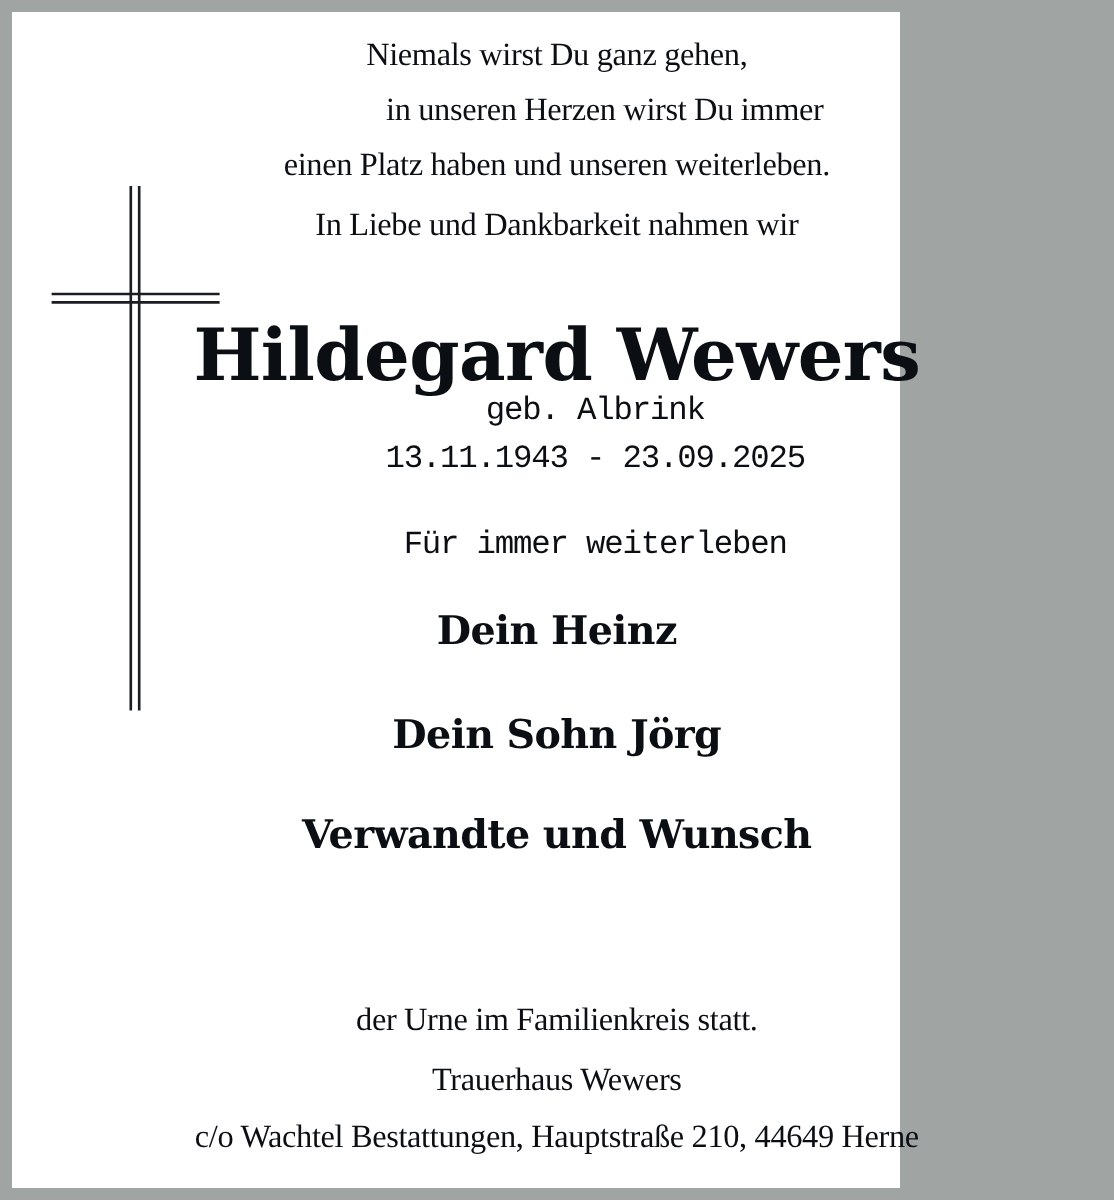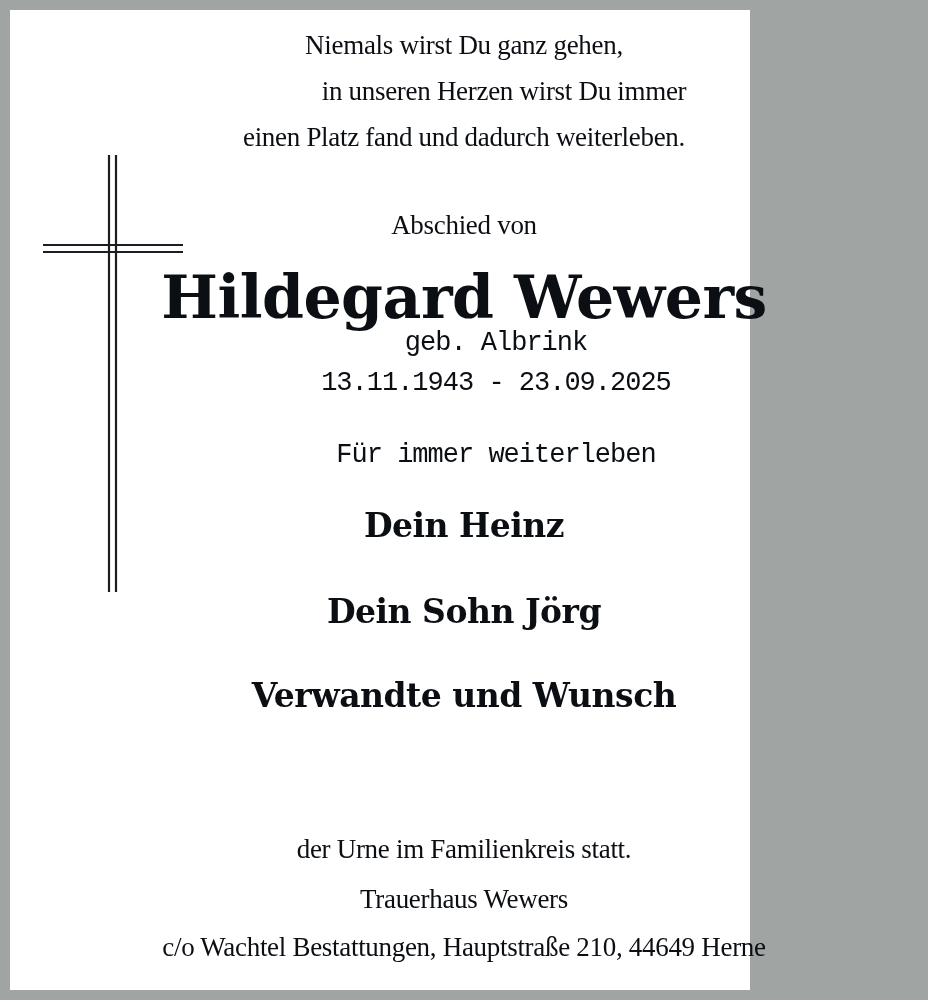--- a/index.html
+++ b/index.html
@@ -38,23 +38,23 @@
     <g stroke="#1a1e22" stroke-width="2.2">
       <line x1="99" y1="145" x2="99" y2="582"></line>
       <line x1="106" y1="145" x2="106" y2="582"></line>
       <line x1="33" y1="235" x2="173" y2="235"></line>
       <line x1="33" y1="242" x2="173" y2="242"></line>
     </g>
   </svg>
 
   <div class="line reg" style="top:20px;">Niemals wirst Du ganz gehen,</div>
   <div class="line reg" style="top:66px;padding-left:40px;">in unseren Herzen wirst Du immer</div>
-  <div class="line reg" style="top:112px;">einen Platz fand und dadurch weiterleben.</div>
+  <div class="line reg" style="top:112px;">einen Platz haben und unseren weiterleben.</div>
 
-  <div class="line reg" style="top:200px;">Abschied von</div>
+  <div class="line reg" style="top:162px;">In Liebe und Dankbarkeit nahmen wir</div>
 
   <div class="line name" style="top:252px;">Hildegard Wewers</div>
   <div class="line reg2" style="top:318px;">geb. Albrink</div>
   <div class="line reg2" style="top:358px;">13.11.1943  -  23.09.2025</div>
 
   <div class="line reg2" style="top:430px;">Für immer weiterleben</div>
 
   <div class="line sig" style="top:496px;">Dein Heinz</div>
   <div class="line sig" style="top:582px;">Dein Sohn Jörg</div>
   <div class="line sig" style="top:666px;">Verwandte und Wunsch</div>

